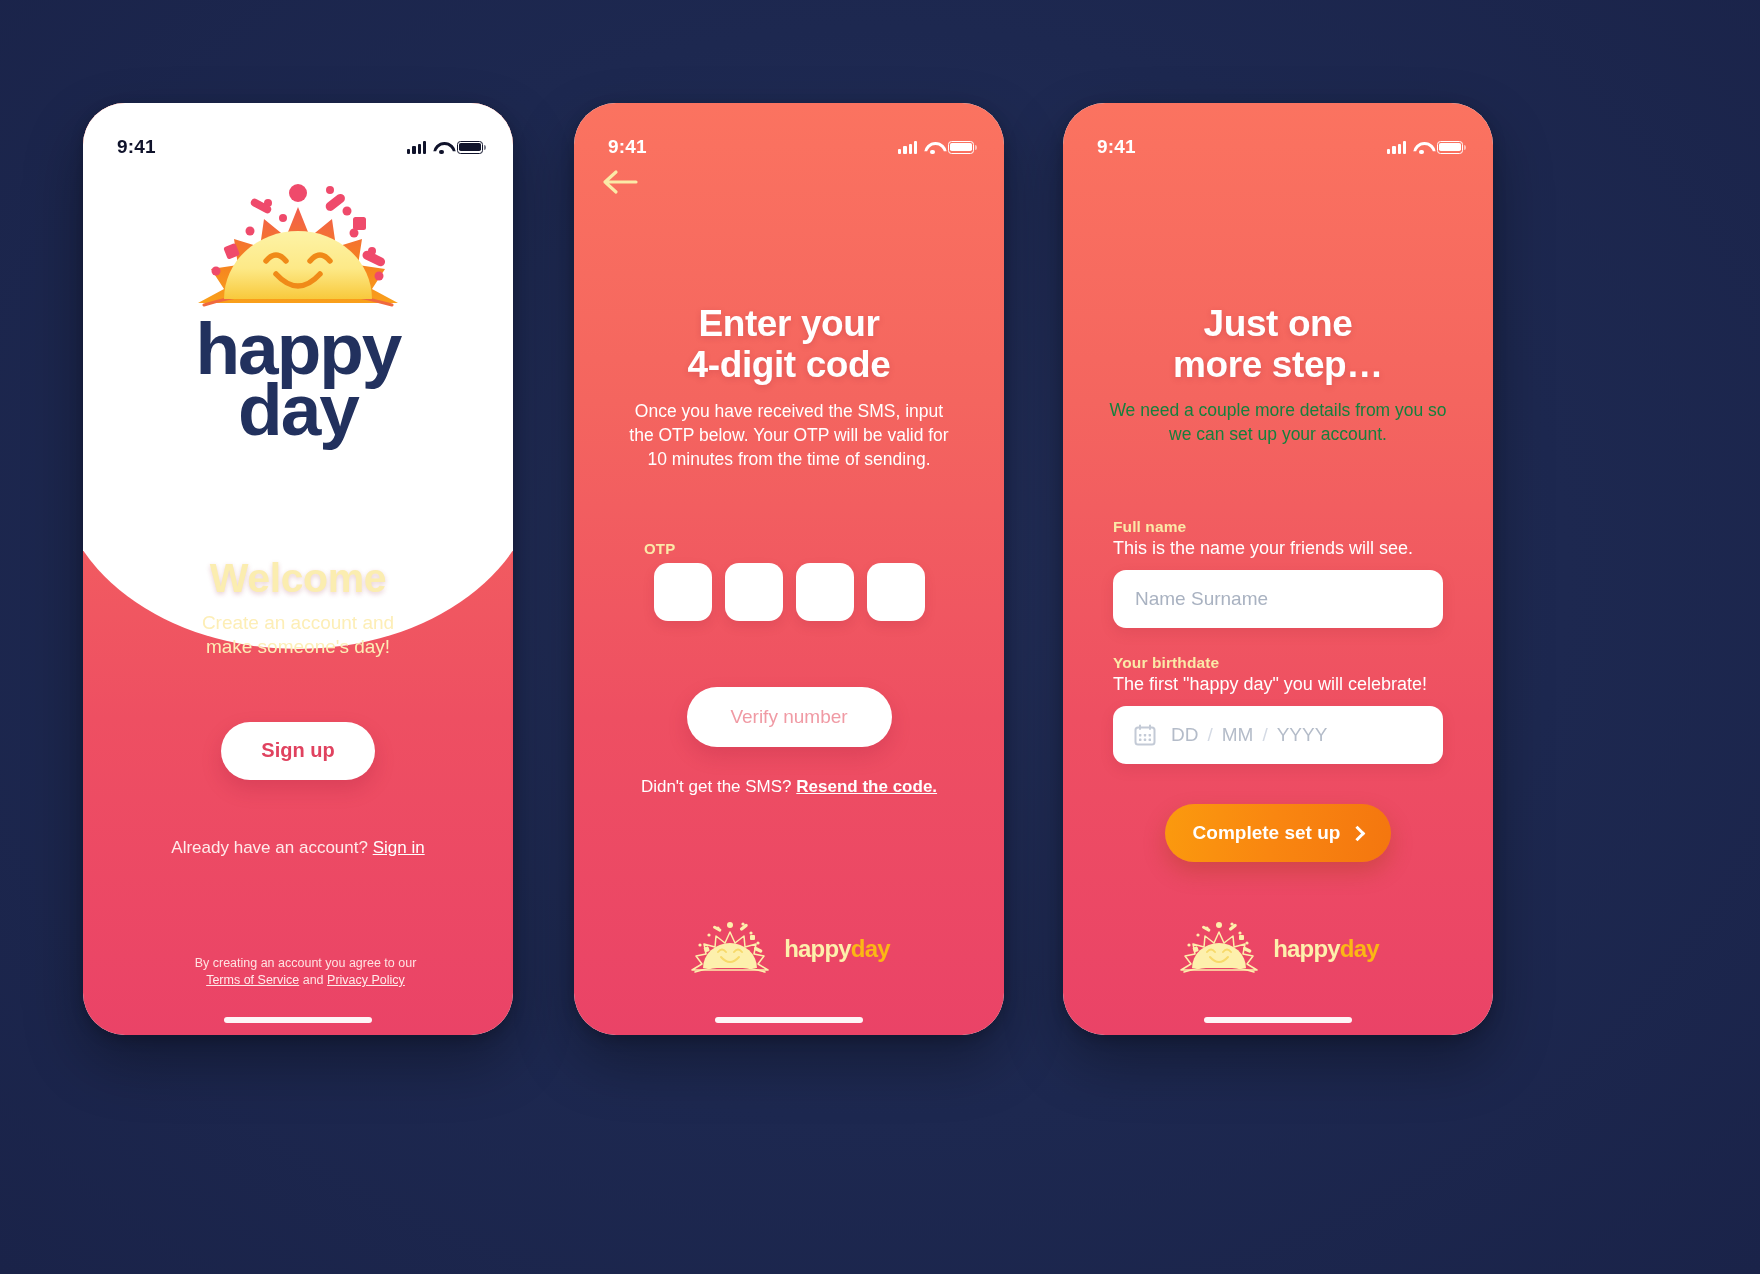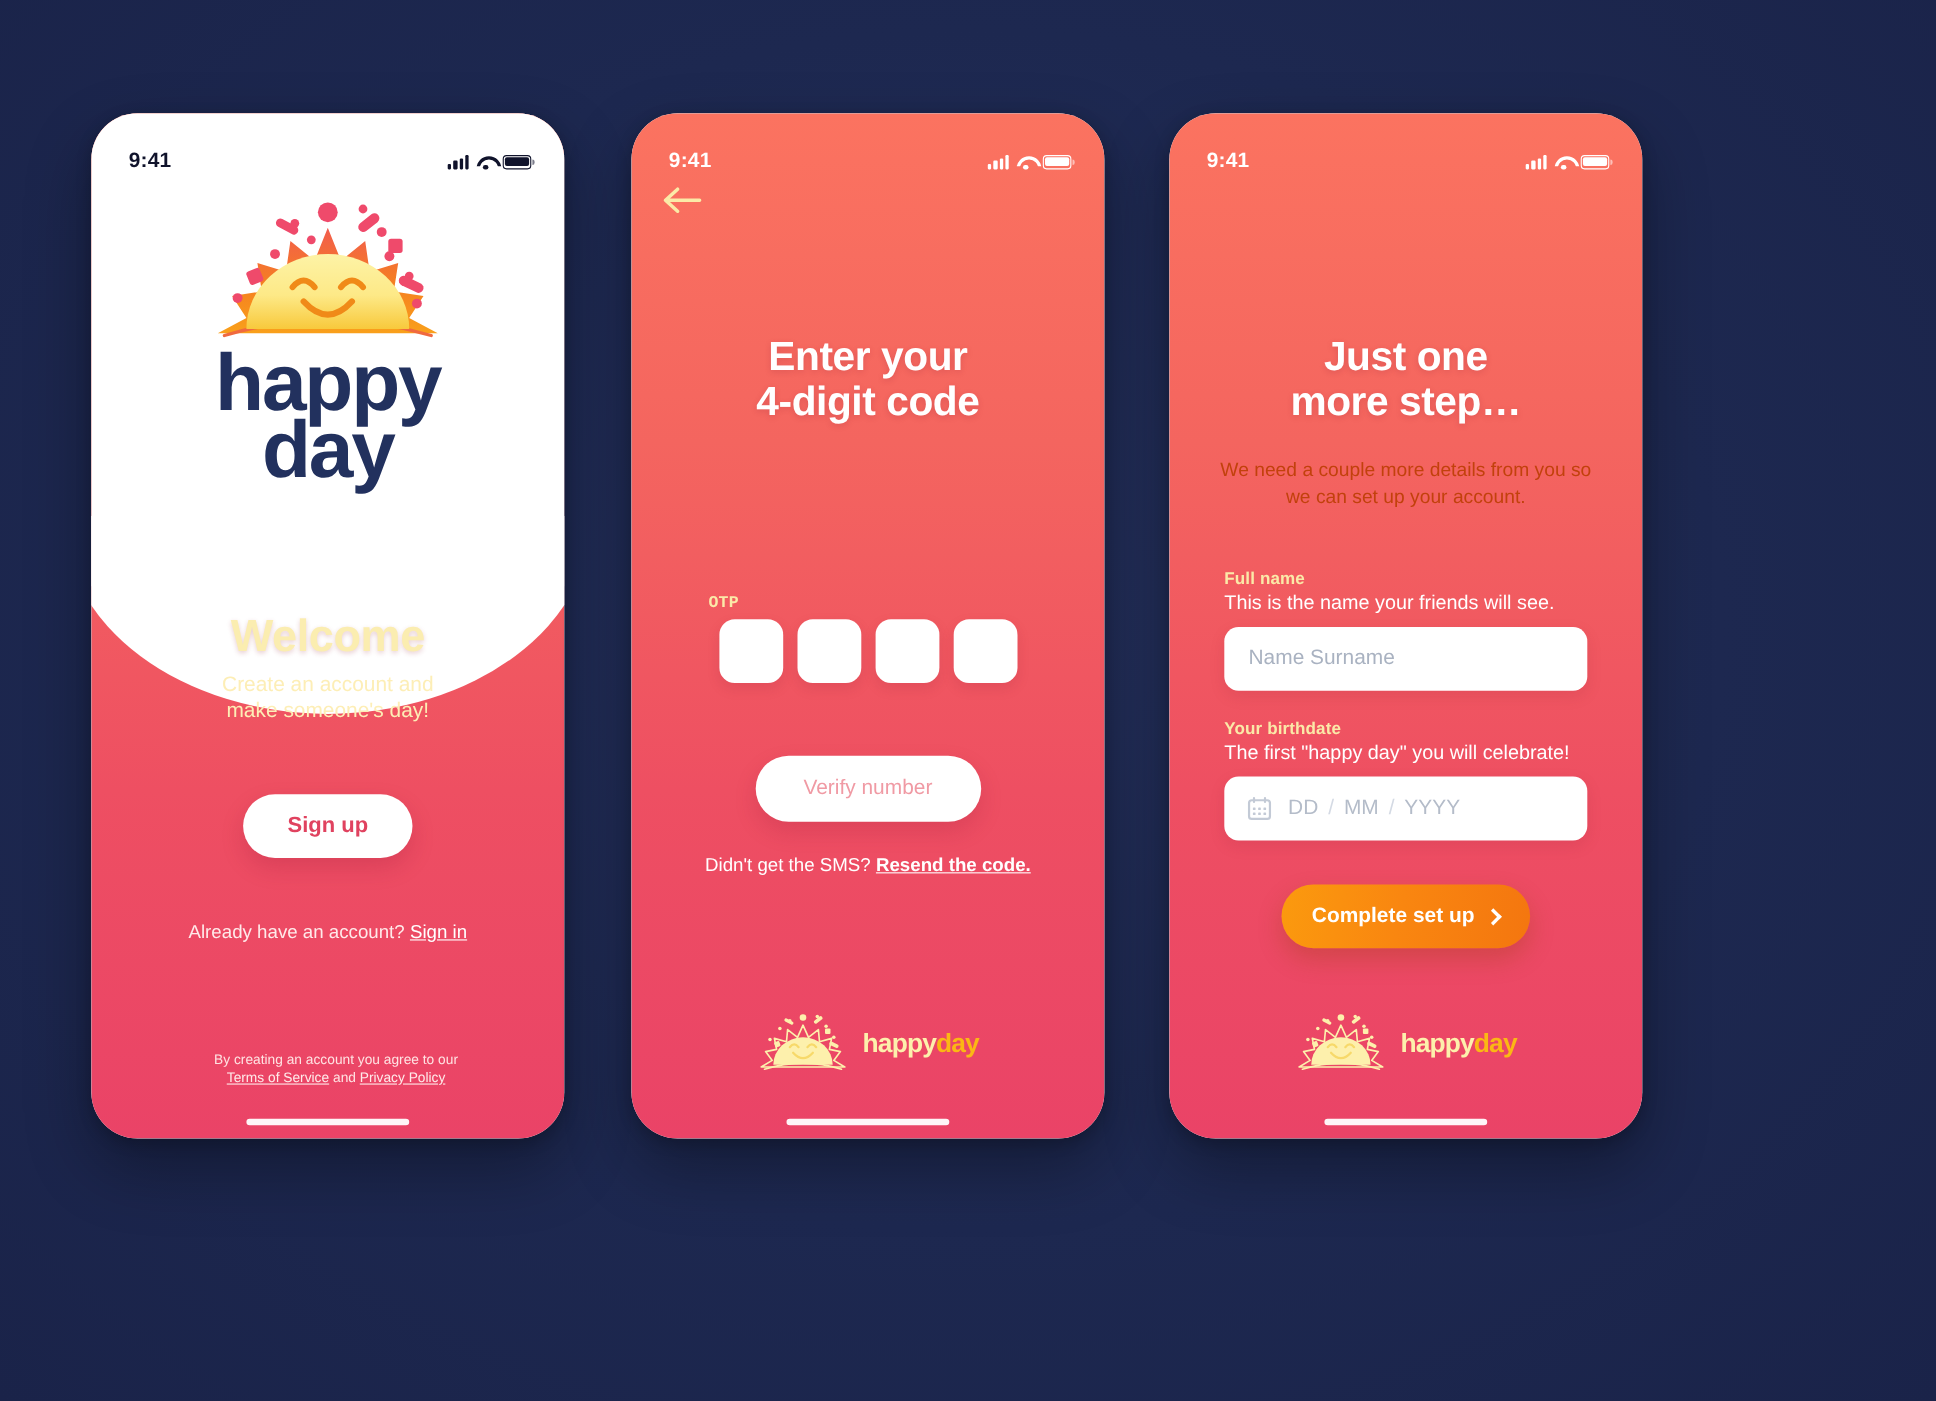--- a/index.html
+++ b/index.html
@@ -182,21 +182,21 @@
     margin: 13px auto 0; width: 330px;
     color: #ffffff; font-size: 17.5px; line-height: 1.38;
   }
 
   .otp-block {
     position: absolute; top: 437px; left: 0; right: 0; z-index: 4;
     display: flex; flex-direction: column; align-items: center;
   }
   .otp-label {
     width: 290px; color: #fbe9a8; font-size: 15px; font-weight: bold;
-    letter-spacing: .2px; margin-bottom: 6px; font-family: Liberation Mono, monospace;
+    letter-spacing: .2px; margin-bottom: 6px;
   }
   .otp-boxes { display: flex; gap: 13px; }
   .otp-box {
     width: 58px; height: 58px; border-radius: 14px;
     background: #ffffff; border: none;
     box-shadow: 0 5px 12px rgba(140,30,50,.14);
   }
   .verify-btn {
     margin-top: 66px;
     width: 205px; height: 60px; border-radius: 30px;
@@ -220,22 +220,22 @@
   .footer-word { font-size: 24px; font-weight: bold; letter-spacing: -.8px; }
   .footer-word .happy { color: #fdf0ac; }
   .footer-word .day { color: #fbb714; }
 
   
   .p3-head {
     position: absolute; top: 200px; left: 0; right: 0;
     text-align: center; z-index: 4;
   }
   .p3-desc {
-    margin: 29px auto 0; width: 348px;
-    color: #c2410c; font-size: 17.5px; line-height: 1.38;
+    margin: 12px auto 0; width: 348px;
+    color: #15803d; font-size: 17.5px; line-height: 1.38;
   }
   .form-area {
     position: absolute; top: 415px; left: 50px; right: 50px; z-index: 4;
   }
   .fld-label {
     color: #fbe9a8; font-size: 15.5px; font-weight: bold; letter-spacing: .1px;
   }
   .fld-hint {
     color: #ffffff; font-size: 18px; margin-top: 2px;
   }
@@ -397,20 +397,21 @@
 
     <svg class="back-arrow" viewBox="0 0 46 34">
       <path d="M38 17 H7 M18 7 L7 17 L18 27" stroke="#fbeaa7" stroke-width="3.2" fill="none" stroke-linecap="round" stroke-linejoin="round"></path>
     </svg>
 
     <div class="p2-head">
       <div class="big-title">
         <div>Enter your</div>
         <div>4-digit code</div>
       </div>
+      <div class="p2-desc">Once you have received the SMS, input the OTP below. Your OTP will be valid for 10 minutes from the time of sending.</div>
     </div>
 
     <div class="otp-block">
       <div class="otp-label">OTP</div>
       <div class="otp-boxes">
         <input class="otp-box" maxlength="1" value="" style="">
         <input class="otp-box" maxlength="1" value="" style="">
         <input class="otp-box" maxlength="1" value="" style="">
         <input class="otp-box" maxlength="1" value="" style="">
       </div>

